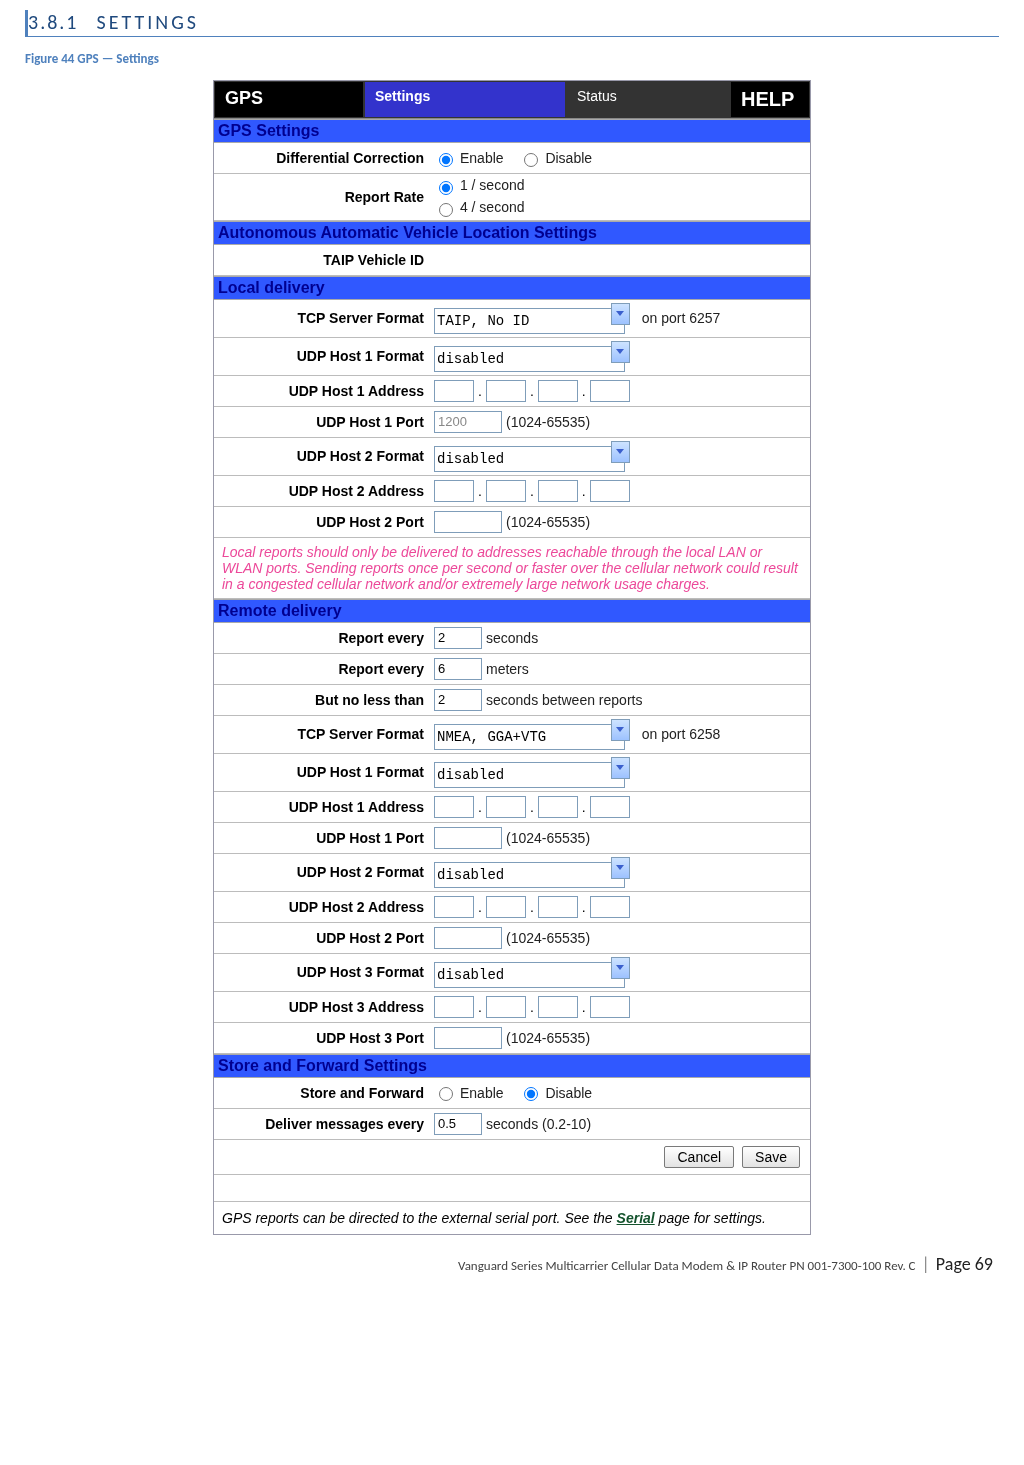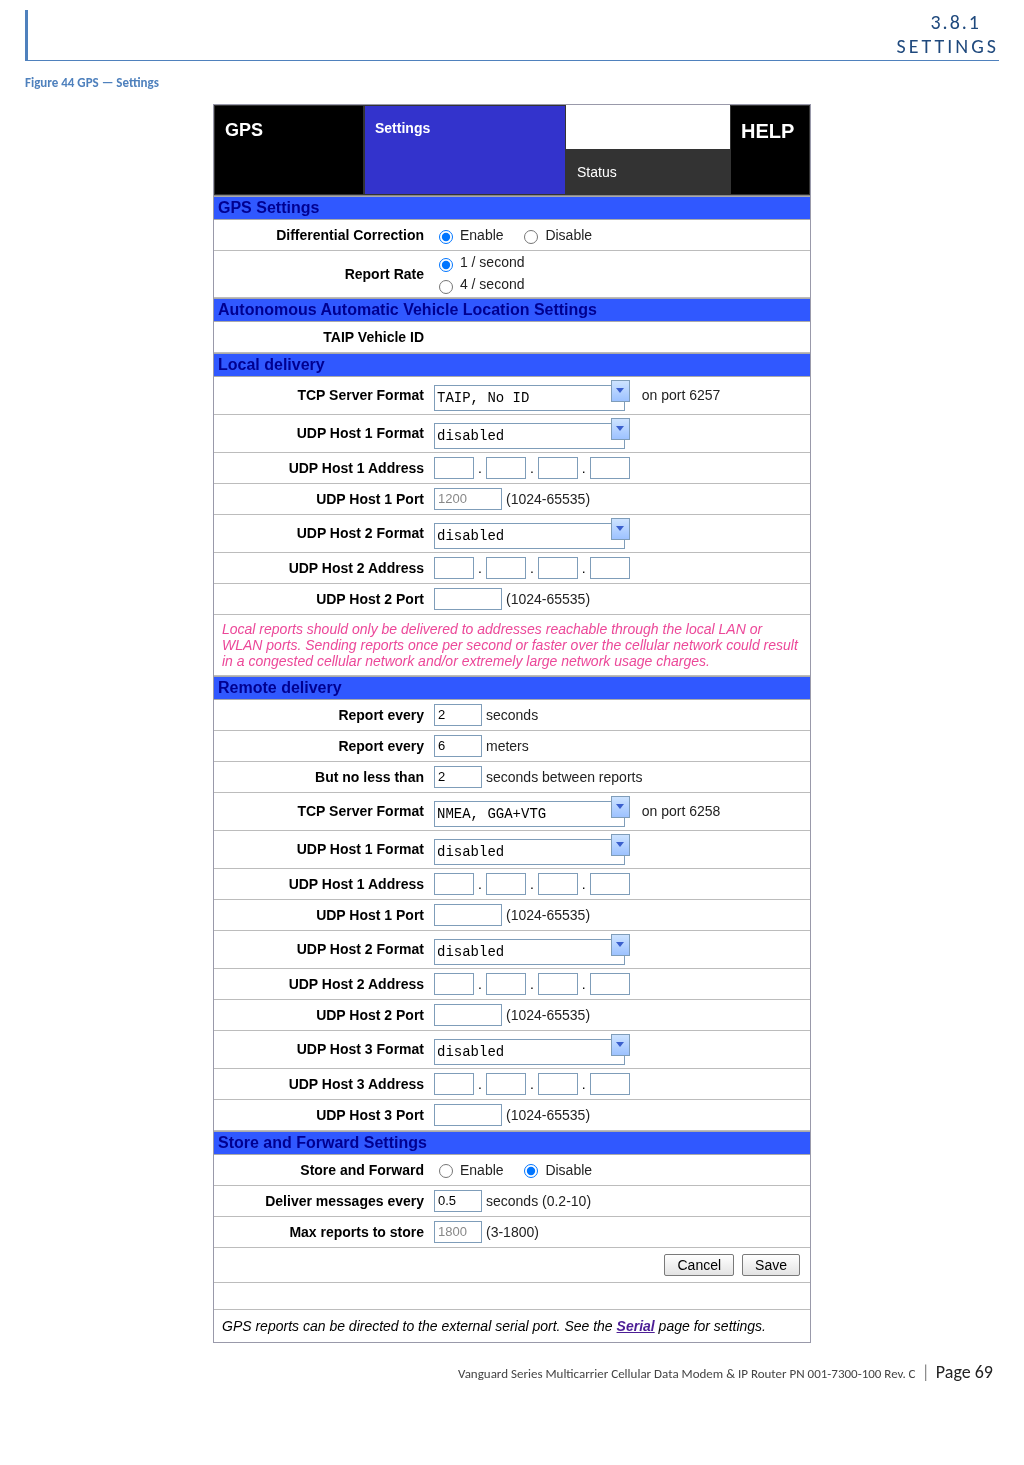--- a/index.html
+++ b/index.html
@@ -8,25 +8,24 @@
     padding: 0;
     background: #fff;
     width: 1024px;
   }
   .page {
     padding: 10px 25px 10px 25px;
   }
   .section-number-line {
     border-left: 3px solid #4F81BD;
     border-bottom: 1px solid #4F81BD;
-    padding-left: 10px;
+    padding-left: 0;
     padding-bottom: 2px;
     display:flex;
-    align-items:flex-end;
-    flex-direction:column;
+    align-items:center;
   }
   .section-number {
     color: #1F497D;
     font-size: 20px;
     letter-spacing: 2px;
     margin-right: 18px;
   }
   .section-title {
     color: #1F497D;
     font-size: 20px;
@@ -46,27 +45,27 @@
     background: #fff;
     font-family: Arial, sans-serif;
     font-size: 14px;
   }
   .topbar {
     display:flex;
     border-bottom: 1px solid #888;
   }
   .topbar .cell {
     color:#fff;
-    padding: 14px 10px;
+    padding: 6px 10px;
     font-weight:bold;
     border: 1px solid #333;
   }
   .topbar .gps { background:#000; width: 128px; font-size: 18px;}
   .topbar .settings { background:#3333cc; width: 180px; font-size: 14px;}
-  .topbar .status { background:#333; flex:1; font-size: 14px; font-weight:normal;margin-top:44px;}
+  .topbar .status { background:#333; flex:1; font-size: 14px; font-weight:normal;}
   .topbar .help { background:#000; width: 58px; font-size: 20px;}
   .section-hdr {
     background: #3058ff;
     color:#000090;
     font-weight:bold;
     font-size: 16px;
     padding: 2px 4px;
     border-top:1px solid #aaa;
     border-bottom:1px solid #aaa;
   }
@@ -132,21 +131,21 @@
     cursor:pointer;
   }
   .btn-row {
     display:flex; justify-content:flex-end; gap:8px; padding:6px 10px 6px 0;
   }
   .footnote {
     font-style: italic;
     font-size: 14px;
     padding: 8px 10px 8px 8px;
   }
-  .footnote .link { color:#4c1d95; font-weight:bold; text-decoration:underline; font-style:italic;}
+  .footnote .link { color:#14532d; font-weight:bold; text-decoration:underline; font-style:italic;}
   .footer {
     display:flex; justify-content:flex-end; align-items:baseline;
     border-top: none;
     margin-top: 12px;
     padding-right: 6px;
     font-size: 14px;
     color:#444;
   }
   .footer .pn { font-size: 13px;}
   .footer .sep { margin:0 6px; font-size: 18px; color:#888;}
@@ -412,27 +411,20 @@
     </div>
 
     <div class="form-row">
       <div class="form-label">Deliver messages every</div>
       <div class="form-ctrl">
         <input class="small-in" value="0.5" style="">
         <span class="after-text">seconds (0.2-10)</span>
       </div>
     </div>
 
-    <div class="form-row">
-      <div class="form-label">Max reports to store</div>
-      <div class="form-ctrl">
-        <input class="small-in" style="color: rgb(136, 136, 136);" value="1800">
-        <span class="after-text">(3-1800)</span>
-      </div>
-    </div>
 
     <div class="btn-row" style="border-bottom:1px solid #bcbcbc;">
       <button class="btn">Cancel</button>
       <button class="btn">Save</button>
     </div>
 
     <div style="height:26px; border-bottom:1px solid #bcbcbc;"></div>
 
     <div class="footnote">
       <span>GPS reports can be directed to the external serial port. See the </span>

